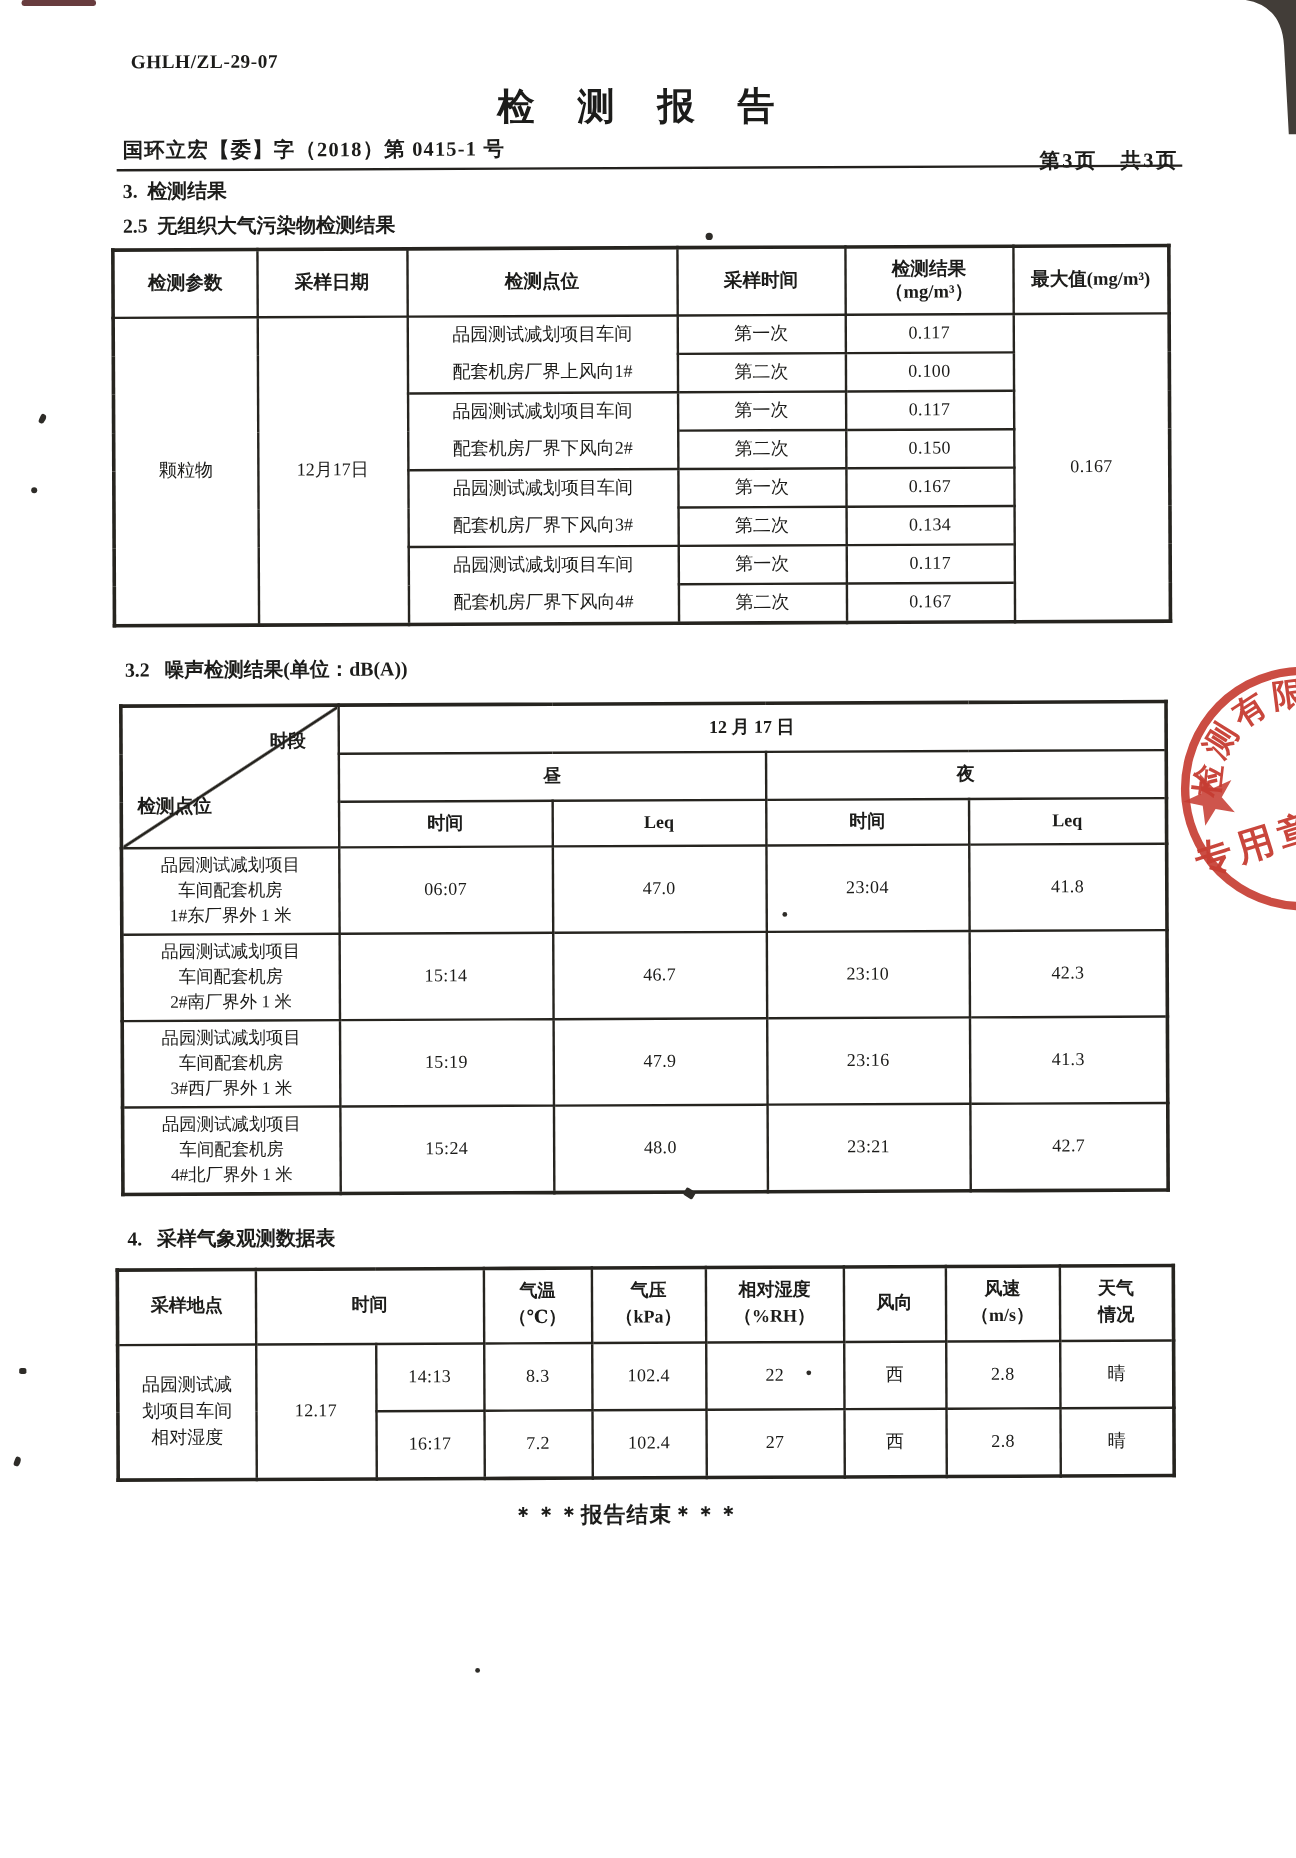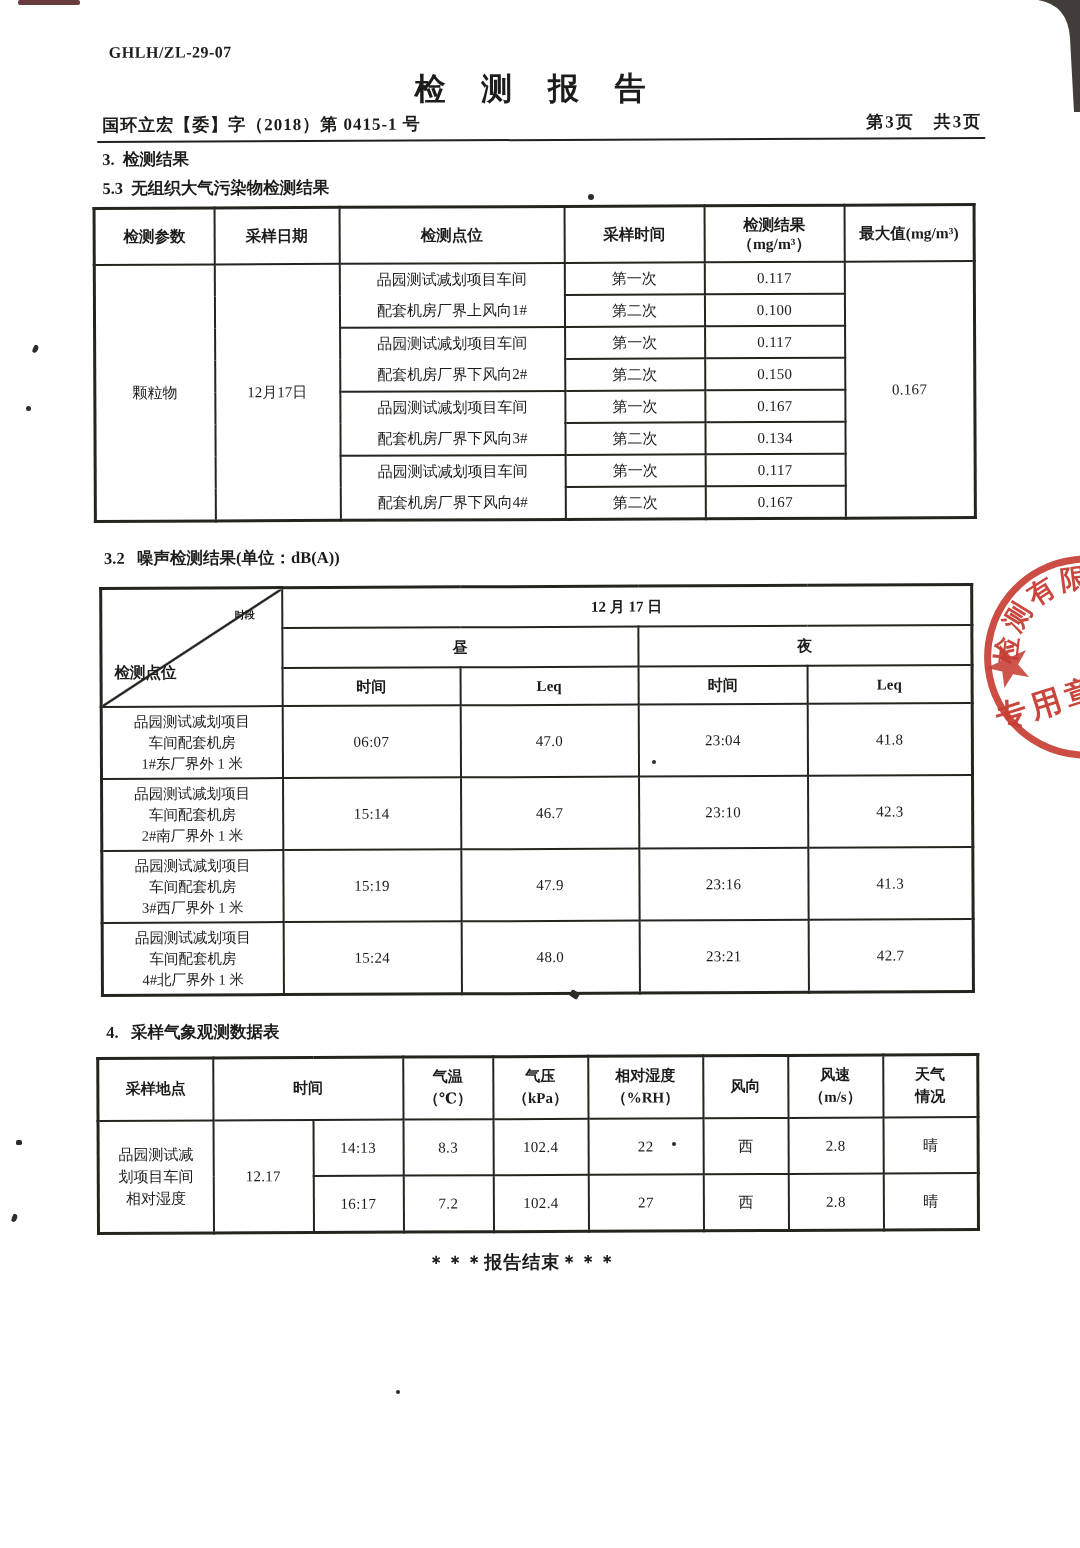--- a/index.html
+++ b/index.html
@@ -3,21 +3,21 @@
 <meta charset="utf-8">
 <style>
   html,body{margin:0;padding:0;background:#e8e6e1;}
   .page{position:relative;width:1080px;height:1548px;background:#ffffff;overflow:hidden;
         font-family:"Liberation Serif","DejaVu Serif",serif;color:#1c1c1a;}
   .sheet{position:absolute;inset:0;transform:rotate(-0.25deg);transform-origin:50% 50%;}
 
   .form-code{position:absolute;left:112px;top:42px;font-size:16px;font-weight:bold;letter-spacing:.5px;}
   .title{position:absolute;left:0;top:68px;width:1080px;text-align:center;font-size:31px;font-weight:bold;letter-spacing:14px;}
   .doc-no{position:absolute;left:105px;top:112px;font-size:17px;font-weight:bold;letter-spacing:1px;}
-  .page-ind{position:absolute;right:95px;top:112px;font-size:17px;font-weight:bold;letter-spacing:2px;}
+  .page-ind{position:absolute;right:95px;top:124px;font-size:17px;font-weight:bold;letter-spacing:2px;}
   .head-rule{position:absolute;left:100px;top:139px;width:888px;height:2.4px;background:#23211e;}
 
   .h3,.h31,.h32,.h4{position:absolute;left:105px;font-size:16.5px;font-weight:bold;white-space:pre;}
   .h3{top:147px}.h31{top:176px}.h32{top:546px}.h4{top:1020px}
 
   table{border-collapse:collapse;table-layout:fixed;position:absolute;}
   td{border:2px solid #26241f;text-align:center;vertical-align:middle;
      font-size:15px;padding:0;overflow:hidden;line-height:1.25;}
   .t1{left:95px;top:205px;width:880px;border:3px solid #26241f;}
   .t1 .head td{height:54px;font-weight:bold;font-size:15.5px;}
@@ -31,21 +31,21 @@
   .t2 .locN div{line-height:21px;font-size:14.5px;}
   .t3{left:95px;top:1055px;width:880px;border:3px solid #26241f;}
   .t3 .head td{height:60px;font-weight:bold;font-size:15px;line-height:1.45;}
   .t3 .r td{height:54px;}
   .t3 .loc3 div{line-height:22px;}
   .num{font-size:15px;letter-spacing:.3px;}
 
   .diag{position:relative;}
   .diag .dline{position:absolute;inset:0;
     background:linear-gradient(to bottom right,transparent calc(50% - 1.6px),#26241f calc(50% - .4px),#26241f calc(50% + .8px),transparent calc(50% + 2px));}
-  .diag .dtop{position:absolute;top:20px;right:26px;font-weight:bold;font-size:10px;padding-left:40px;}
+  .diag .dtop{position:absolute;top:20px;right:26px;font-weight:bold;font-size:15px;padding-left:40px;}
   .diag .dbot{position:absolute;bottom:24px;left:12px;font-weight:bold;font-size:15.5px;}
 
   .footer{position:absolute;left:0;top:1250px;width:1040px;text-align:center;
           font-size:18px;font-weight:bold;letter-spacing:1px;}
 
   .stamp{position:absolute;left:952px;top:548px;transform:rotate(-6deg);opacity:.9;}
   .corner-dark{position:absolute;top:0;right:0;}
   .streak{position:absolute;left:18px;top:0;width:62px;height:5px;background:#4d1a1c;border-radius:2px;opacity:.85;}
   .speck{position:absolute;background:#2e2c28;border-radius:50%;}
 </style>
@@ -55,21 +55,21 @@
 <div class="page">
   <div class="sheet">
 
     <div class="form-code">GHLH/ZL-29-07</div>
     <div class="title">检 测 报 告</div>
     <div class="doc-no">国环立宏【委】字（2018）第 0415-1 号</div>
     <div class="page-ind">第3页　共3页</div>
     <div class="head-rule"></div>
 
     <div class="h3">3.  检测结果</div>
-    <div class="h31">5.3  无组织大气污染物检测结果</div>
+    <div class="h31">2.5  无组织大气污染物检测结果</div>
 
     <table class="t1">
       <colgroup>
           <col style="width:120px">
           <col style="width:125px">
           <col style="width:225px">
           <col style="width:140px">
           <col style="width:140px">
           <col style="width:130px">
         </colgroup>

